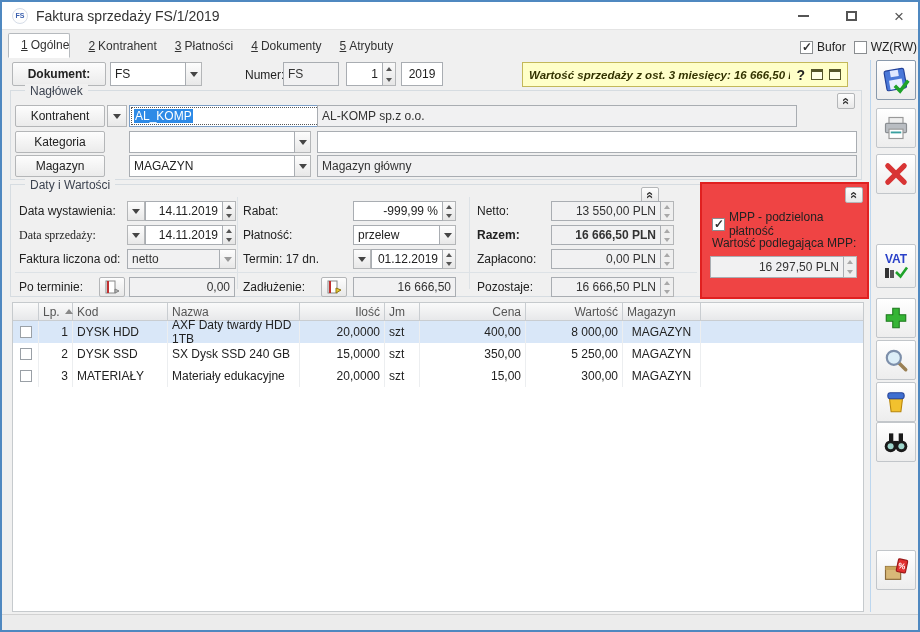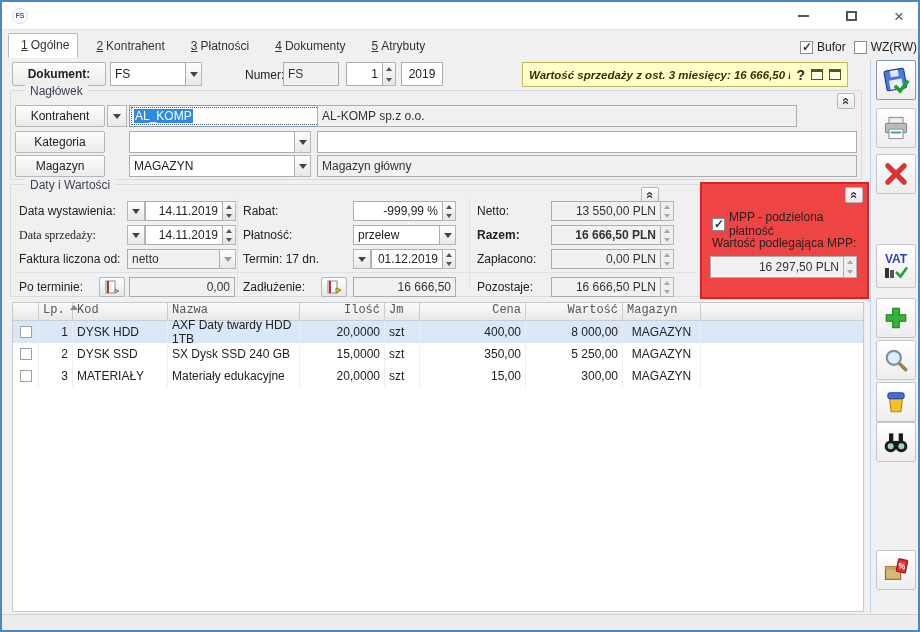--- a/index.html
+++ b/index.html
@@ -13,21 +13,21 @@
   .titlebar{position:absolute;left:0;top:0;right:0;height:28px;background:#fff;border-bottom:1px solid #e4e4e4;display:flex;align-items:center;padding-left:10px;}
   .appicon{width:16px;height:16px;border-radius:50%;background:#fdfdfd;border:1px solid #d6dde8;color:#3a5fae;font-size:7px;font-weight:bold;display:flex;align-items:center;justify-content:center;margin-right:8px;}
   .title{font-size:14px;color:#333;}
   .wincontrols{position:absolute;right:8px;top:0;height:28px;display:flex;align-items:center;gap:26px;}
   .winbtn{width:22px;height:22px;display:flex;align-items:center;justify-content:center;color:#555;}
   .glyph-min{width:11px;height:2px;background:#555;}
   .glyph-max{width:11px;height:10px;border:2px solid #555;}
   .glyph-close{font-size:17px;color:#555;line-height:1;}
   
   .tabstrip{position:absolute;left:6px;top:30px;height:26px;display:flex;align-items:flex-end;}
-  .tab{padding:4px 8px 5px 12px;margin-right:6px;color:#333;white-space:nowrap;}
+  .tab{padding:4px 0 5px 12px;margin-right:6px;color:#333;white-space:nowrap;}
   .tab .num{text-decoration:underline;margin-right:3px;}
   .tab.active{background:#fff;border:1px solid #b6babe;border-bottom:1px solid #fff;border-radius:2px 2px 0 0;}
   .checks{position:absolute;left:798px;top:38px;display:flex;align-items:center;gap:8px;white-space:nowrap;}
   .cbgrp{display:flex;align-items:center;gap:4px;}
   .cb{width:13px;height:13px;background:#fff;border:1px solid #8a8d90;position:relative;flex:0 0 auto;}
   .cb.checked::after{content:"\2713";position:absolute;left:1px;top:-2px;font-size:12px;font-weight:bold;color:#333;}
   
   .btn3d{background:linear-gradient(#fdfdfd,#ebebeb);border:1px solid #b4b6b8;border-radius:2px;display:flex;align-items:center;justify-content:center;color:#222;}
   .field{background:#fff;border:1px solid #a9adb2;display:flex;align-items:center;padding:0 4px;overflow:hidden;white-space:nowrap;}
   .field.ro{background:#f1f1f2;color:#333;}
@@ -57,21 +57,21 @@
   .banner .btxt{flex:1;font-style:italic;font-weight:bold;font-size:11.5px;color:#333300;white-space:nowrap;overflow:hidden;}
   .banner .bhelp{font-weight:bold;font-size:14px;color:#222;}
   .winicon{width:12px;height:11px;border:1px solid #55552a;border-top:3px solid #55552a;background:#ffffe8;}
   
   .groupbox{position:absolute;border:1px solid #d6dce1;background:#f0f0f0;}
   .legend{position:absolute;top:-7px;left:14px;background:#f0f0f0;padding:0 5px;color:#3c4350;}
   
   .grid{position:absolute;left:10px;top:300px;width:852px;height:310px;background:#fff;border:1px solid #c6cacd;}
   .gr{display:flex;width:100%;}
   .ghead{height:18px;background:linear-gradient(#fafafa,#e7e8ea);border-bottom:1px solid #c9cdd1;color:#555;}
-  .ghead .gc{border-right:1px solid #c9cdd1;display:flex;align-items:flex-start;padding:0 4px;font-family:Liberation Mono, monospace;}
+  .ghead .gc{border-right:1px solid #c9cdd1;display:flex;align-items:center;padding:0 4px;}
   .grow{height:22px;}
   .grow .gc{border-right:1px solid #eceef0;display:flex;align-items:center;padding:0 4px;}
   .grow.sel{background:#d9e7f8;}
   .gc.r{justify-content:flex-end;}
   .gc.c{justify-content:center;}
   .w-chk{width:26px;flex:0 0 auto;}
   .w-lp{width:34px;flex:0 0 auto;}
   .w-kod{width:95px;flex:0 0 auto;}
   .w-naz{width:132px;flex:0 0 auto;}
   .w-il{width:85px;flex:0 0 auto;}
@@ -94,20 +94,21 @@
   .vdiv{position:absolute;top:12px;height:92px;width:1px;background:#dde2e6;}
   .hdiv{position:absolute;left:4px;top:87px;width:682px;height:1px;background:#dde2e6;}
 </style>
 </head>
 <body>
 
 <div class="window">
 
   <div class="titlebar">
     <div class="appicon">FS</div>
+    <div class="title">Faktura sprzedaży FS/1/2019</div>
   </div>
   <div class="wincontrols">
     <div class="winbtn">
         <span class="glyph-min"></span>
       </div>
     <div class="winbtn">
         <span class="glyph-max"></span>
       </div>
     <div class="winbtn">
         <span class="glyph-close">×</span>

